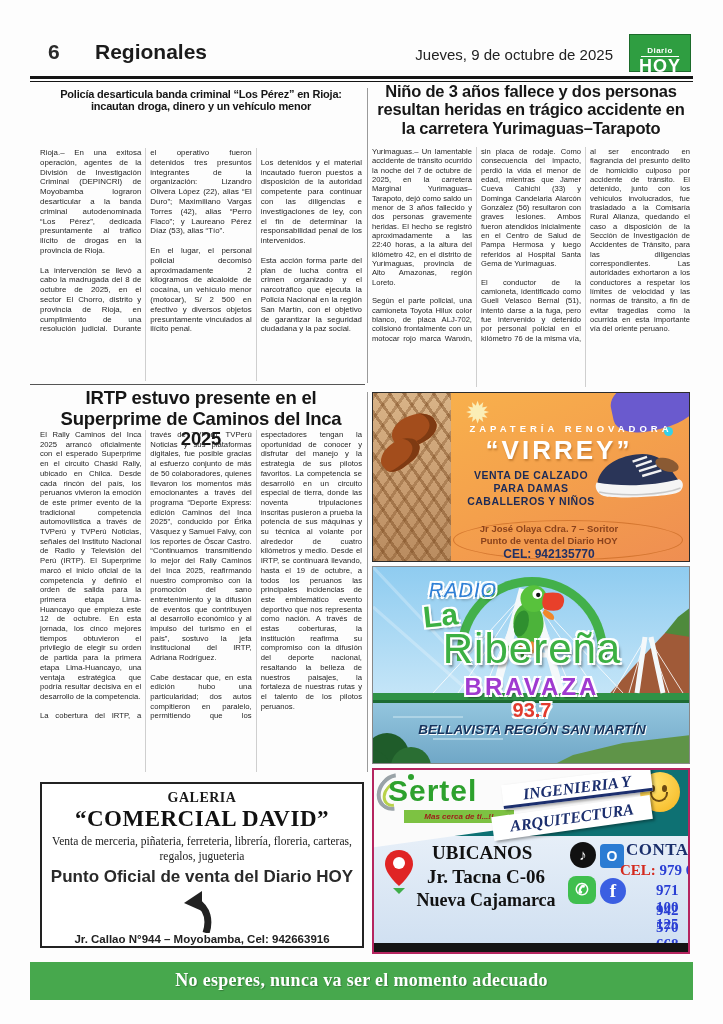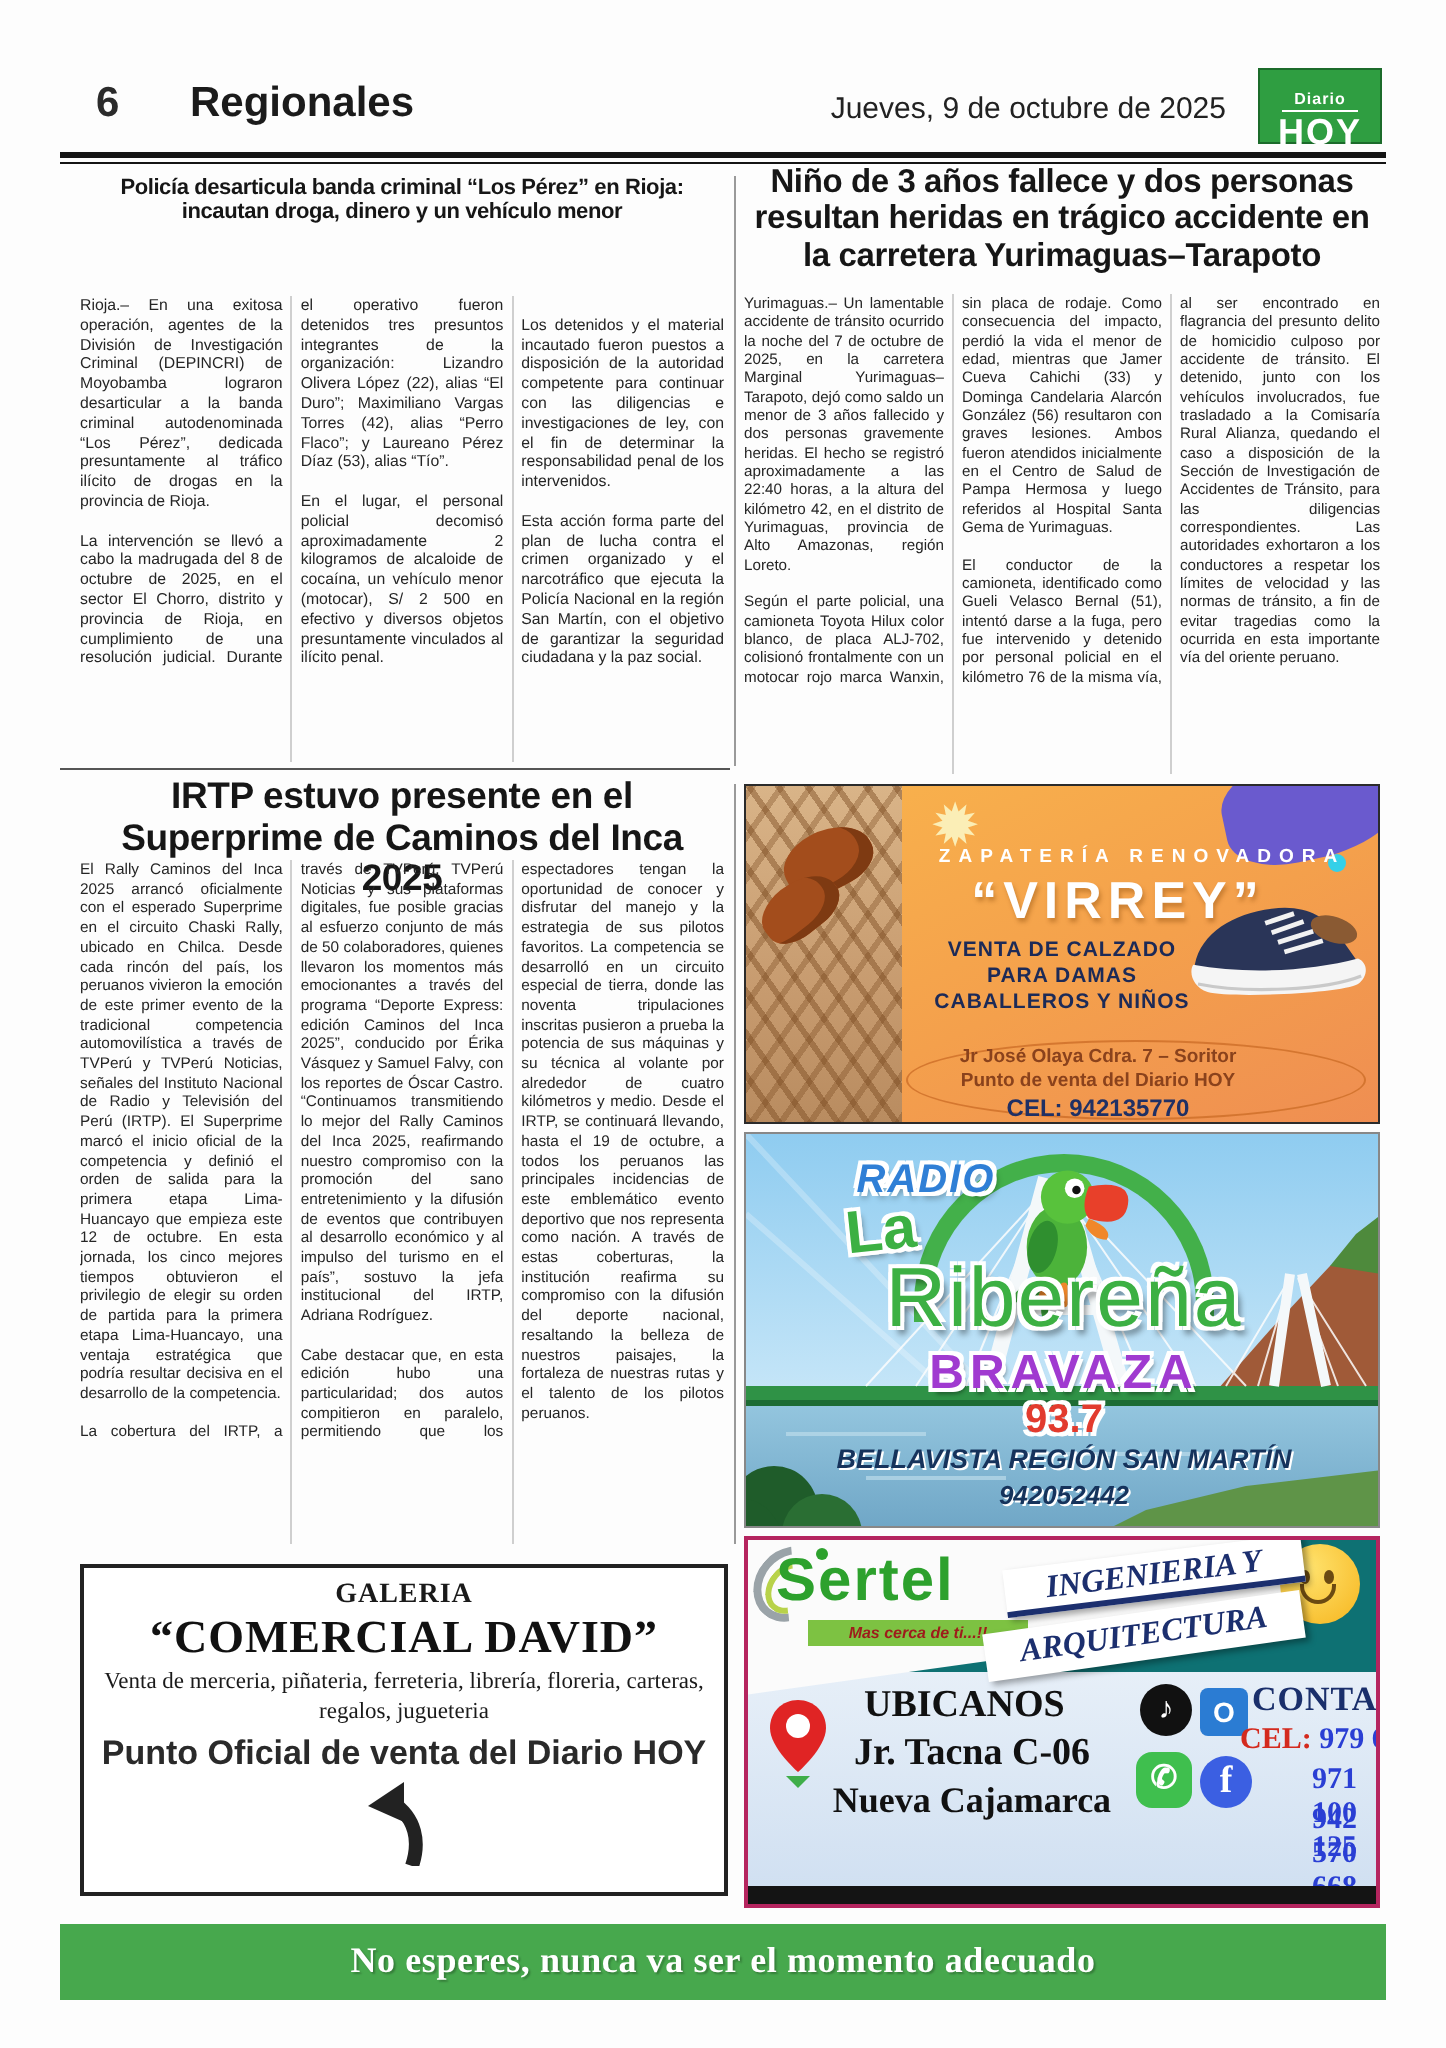--- a/index.html
+++ b/index.html
@@ -61,21 +61,21 @@
   .virrey-name { position:absolute; left:86px; top:42px; width:200px; text-align:center; color:#fff; font-size:26px; font-weight:bold; letter-spacing:3px; text-shadow:1px 2px 2px rgba(120,60,0,.35); }
   .virrey-offer { position:absolute; left:88px; top:76px; width:140px; text-align:center; color:#1c2a57; font-size:10.5px; font-weight:bold; line-height:1.25; letter-spacing:.5px; }
   .virrey-ellipse { position:absolute; left:80px; top:127px; width:230px; height:40px; border:1px solid rgba(205,110,40,.8); border-radius:50%; }
   .virrey-addr { position:absolute; left:46px; top:130px; width:260px; text-align:center; color:#8a421c; font-size:9.5px; font-weight:bold; line-height:1.25; }
   .virrey-cel { position:absolute; left:46px; top:154px; width:260px; text-align:center; color:#203064; font-size:12px; font-weight:bold; }
   .sneaker { position:absolute; right:2px; top:48px; }
   
   #ad-ribererna { position:absolute; left:372px; top:566px; width:318px; height:198px; overflow:hidden; border:1px solid #888; }
   #ad-ribererna svg.bgscene { position:absolute; left:0; top:0; }
   .arch { position:absolute; left:84px; top:10px; width:150px; height:84px; border:9px solid #43b04a; border-bottom:none; border-radius:78px 78px 0 0; }
-  .rib-radio { position:absolute; left:0px; top:12px; width:180px; text-align:center; color:#2f7fd6; font-size:20px; font-weight:bold; font-style:italic; letter-spacing:1px;
+  .rib-radio { position:absolute; left:0px; top:12px; width:180px; text-align:center; color:#2f7fd6; font-size:20px; font-weight:normal; font-style:italic; letter-spacing:1px;
       text-shadow:-2px -2px 0 #fff,2px -2px 0 #fff,-2px 2px 0 #fff,2px 2px 0 #fff,2px 3px 3px rgba(0,0,0,.35); }
   .rib-la { position:absolute; left:50px; top:32px; font-size:30px; font-weight:bold; color:#3cb043; transform:rotate(-6deg);
       text-shadow:-2px -2px 0 #fff,2px -2px 0 #fff,-2px 2px 0 #fff,2px 2px 0 #fff,2px 3px 3px rgba(0,0,0,.4); }
   .rib-name { position:absolute; left:0; top:58px; width:318px; text-align:center; font-size:42px; font-weight:normal; color:#3cb043; letter-spacing:1px;
       text-shadow:-2px -2px 0 #fff,2px -2px 0 #fff,-2px 2px 0 #fff,2px 2px 0 #fff,3px 4px 3px rgba(0,0,0,.45); }
   .rib-bravaza { position:absolute; left:0; top:106px; width:318px; text-align:center; font-size:24px; font-weight:bold; color:#a03ad0; letter-spacing:3px;
       text-shadow:-2px -2px 0 #fff,2px -2px 0 #fff,-2px 2px 0 #fff,2px 2px 0 #fff,2px 3px 2px rgba(0,0,0,.4); }
   .rib-freq { position:absolute; left:0; top:132px; width:318px; text-align:center; font-size:20px; font-weight:bold; color:#e23b2e;
       text-shadow:-2px -2px 0 #fff,2px -2px 0 #fff,-2px 2px 0 #fff,2px 2px 0 #fff; }
   .rib-loc { position:absolute; left:0; top:155px; width:318px; text-align:center; font-size:13.5px; font-weight:bold; font-style:italic; color:#16335c;
@@ -242,21 +242,20 @@
       <circle cx="46" cy="17" r="5.5" fill="#fff"></circle>
         <circle cx="47" cy="18" r="2.4" fill="#111"></circle>
       <path d="M54,16 Q78,12 76,26 Q74,40 54,34 Q49,28 54,16 Z" fill="#e8402a"></path>
       <path d="M54,34 Q68,40 64,46 Q56,46 52,38 Z" fill="#f0872a"></path>
       <path d="M30,72 L26,82 M40,72 L40,82" stroke="#f0872a" stroke-width="4" stroke-linecap="round"></path>
     </svg>
     <div class="rib-name">Ribereña</div>
     <div class="rib-bravaza">BRAVAZA</div>
     <div class="rib-freq">93.7</div>
     <div class="rib-loc">BELLAVISTA REGIÓN SAN MARTÍN</div>
-    <div class="rib-phone">942052442</div>
   </div>
 
   <div id="ad-sertel">
     <div class="sertel-teal"></div>
     <div class="sertel-white"></div>
     <div class="smiley">
       <div class="eye e1"></div>
         <div class="eye e2"></div>
       <div class="mouth"></div>
     </div>
@@ -295,17 +294,18 @@
     <div class="david-galeria">GALERIA</div>
     <div class="david-name">“COMERCIAL DAVID”</div>
     <div class="david-items">Venta de merceria, piñateria, ferreteria, librería, floreria, carteras, regalos, jugueteria</div>
     <div class="david-official">Punto Oficial de venta del Diario HOY</div>
     <div class="david-arrow">
       <svg width="40" height="44" viewBox="0 0 40 44">
         <path d="M24,44 C28,32 26,20 14,12" stroke="#222" stroke-width="7" fill="none"></path>
         <polygon points="2,14 20,2 20,22" fill="#222"></polygon>
       </svg>
     </div>
+    <div class="david-addr">Jr. Callao N°944 – Moyobamba, Cel: 942663916</div>
   </div>
 
   <div id="footer-banner">No esperes, nunca va ser el momento adecuado</div>
 
 </div>
 
 </body></html>

